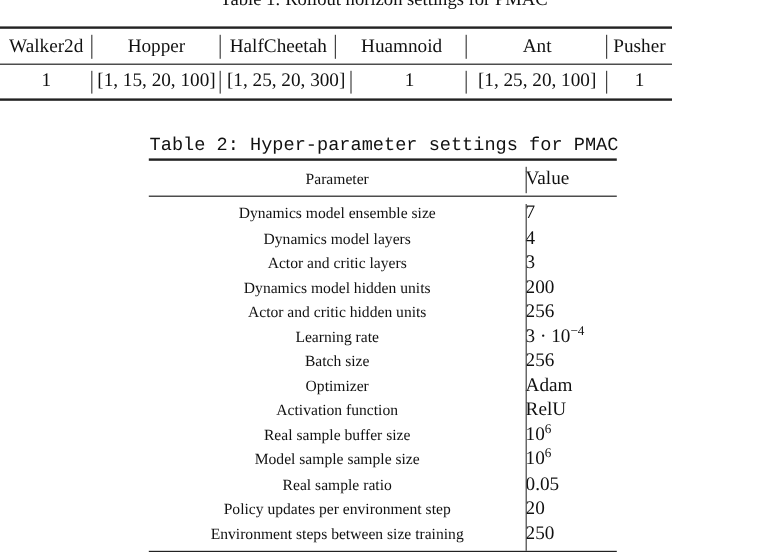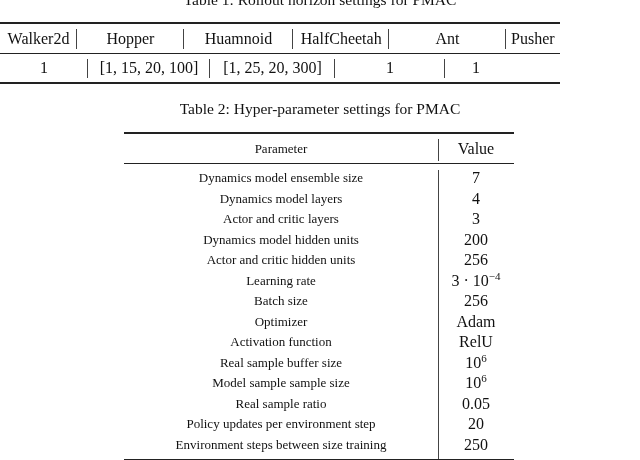--- a/index.html
+++ b/index.html
@@ -6,21 +6,21 @@
   body {
     width: 640px; height: 460px; overflow: hidden; position: relative;
     font-family: "Liberation Serif", "DejaVu Serif", serif;
     color: #111111;
   }
   .caption {
     position: absolute; left: 0; width: 640px; text-align: center;
     font-size: 15.5px; line-height: 18px;
   }
   #cap1 { top: -9px; }
-  #cap2 { top: 100px; }
+  #cap2 { top: 112px; font-family: Liberation Mono, monospace; }
 
   
   .t1 {
     position: absolute; left: 0; top: 22px; width: 560px;
     border-top: 2px solid #222; border-bottom: 2px solid #222;
   }
   .t1 .row { display: flex; height: 28px; align-items: center; }
   .t1 .row.head { border-bottom: 1.5px solid #222; height: 29px; }
   .t1 .cell {
     text-align: center; font-size: 16px; position: relative;
@@ -38,46 +38,47 @@
   }
   .t2 .head { display: flex; height: 29px; border-bottom: 1.5px solid #222; }
   .t2 .body { padding-top: 4px; padding-bottom: 4px; }
   .t2 .row { display: flex; height: 20.5px; }
   .t2 .pcell {
     width: 314px; text-align: center; font-size: 13px; line-height: 20.5px;
     position: relative;
   }
   .t2 .head .pcell, .t2 .head .vcell { line-height: 29px; }
   .t2 .vcell {
-    flex: 1; text-align: center; font-size: 16px; line-height: 20.5px;
+    flex: 1; text-align: left; font-size: 16px; line-height: 20.5px;
   }
   .t2 .vline {
     position: absolute; left: 314px; width: 1px; background: #444;
   }
   sup { font-size: 11px; vertical-align: 6px; line-height: 0; }
 </style>
 </head>
 <body>
 
 <div id="cap1" class="caption">Table 1: Rollout horizon settings for PMAC</div>
 
 <div class="t1">
   <div class="row head">
     <div class="cell div" style="width:88px">Walker2d</div>
     <div class="cell div" style="width:122px">Hopper</div>
+    <div class="cell div" style="width:110px">HalfCheetah</div>
     <div class="cell div" style="width:125px">Huamnoid</div>
-    <div class="cell div" style="width:110px">HalfCheetah</div>
     <div class="cell div" style="width:133px">Ant</div>
     <div class="cell" style="width:62px">Pusher</div>
   </div>
   <div class="row">
     <div class="cell div" style="width:88px">1</div>
     <div class="cell div" style="width:122px">[1, 15, 20, 100]</div>
     <div class="cell div" style="width:125px">[1, 25, 20, 300]</div>
     <div class="cell div" style="width:110px">1</div>
+    <div class="cell div" style="width:133px">[1, 25, 20, 100]</div>
     <div class="cell" style="width:62px">1</div>
   </div>
 </div>
 
 <div id="cap2" class="caption">Table 2: Hyper-parameter settings for PMAC</div>
 
 <div class="t2">
   <div class="head">
     <div class="pcell">Parameter</div>
     <div class="vcell">Value</div>

